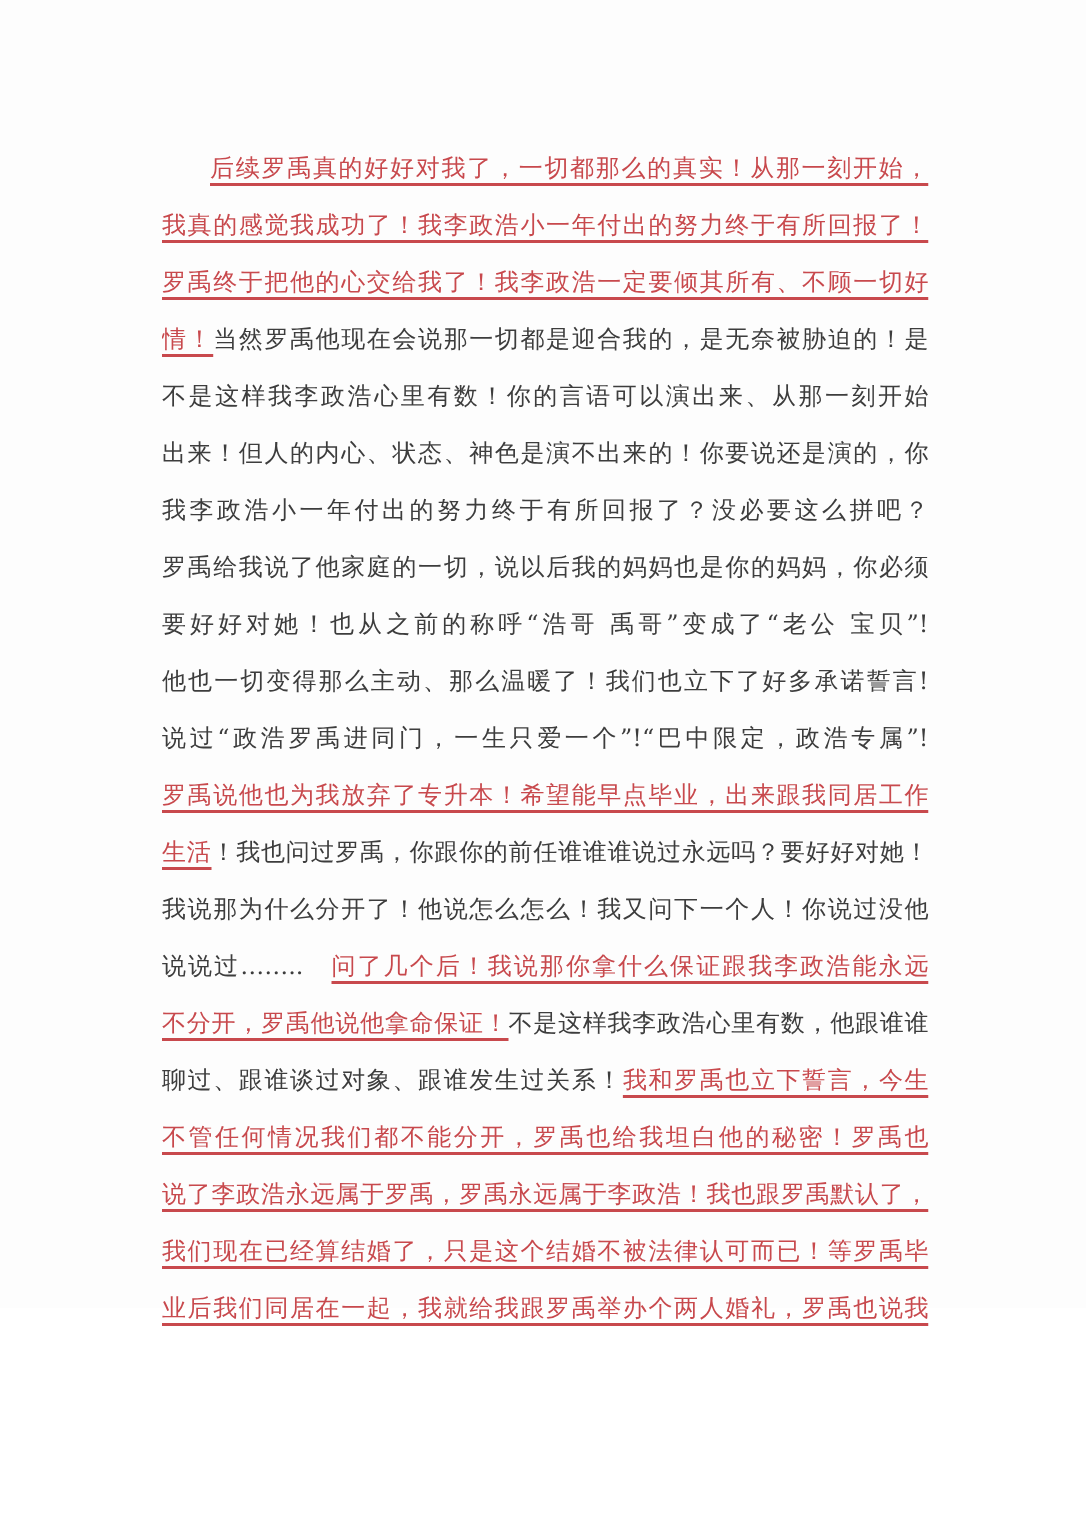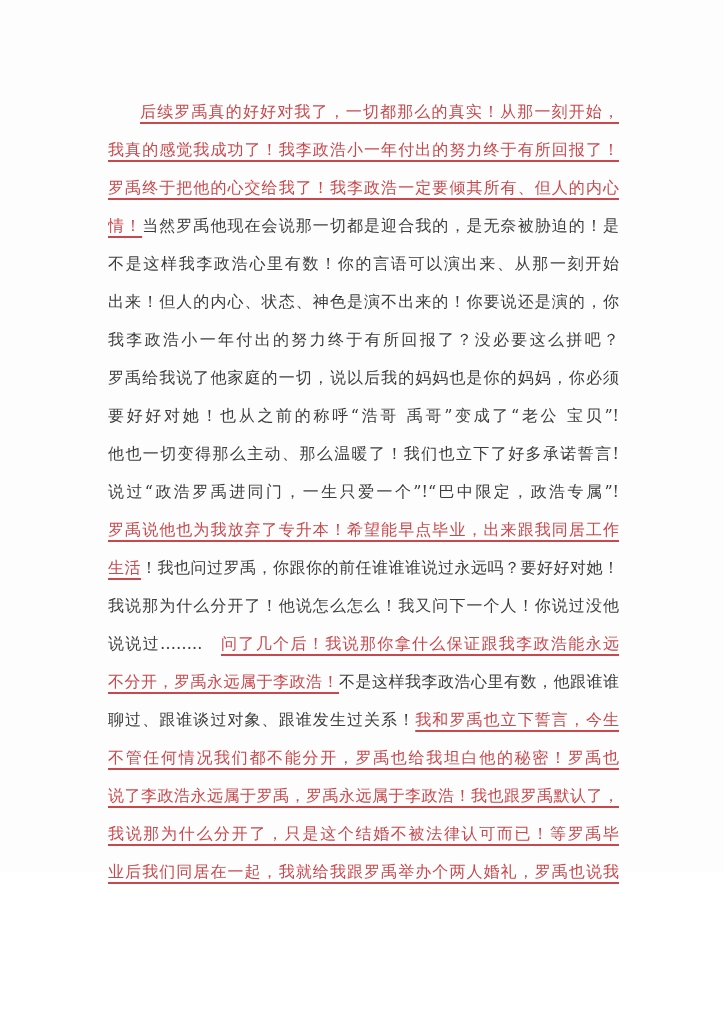--- a/index.html
+++ b/index.html
@@ -35,33 +35,33 @@
     text-underline-offset: 5px;
   }
 </style>
 </head>
 <body>
 
 <div class="page">
   <div class="content">
       <div class="line indent"><span class="seg-red">后续罗禹真的好好对我了，一切都那么的真实！从那一刻开始，</span></div>
       <div class="line"><span class="seg-red">我真的感觉我成功了！我李政浩小一年付出的努力终于有所回报了！</span></div>
-      <div class="line"><span class="seg-red">罗禹终于把他的心交给我了！我李政浩一定要倾其所有、但人的内心</span></div>
+      <div class="line"><span class="seg-red">罗禹终于把他的心交给我了！我李政浩一定要倾其所有、不顾一切好</span></div>
       <div class="line"><span class="seg-red">情！</span><span class="seg-black">当然罗禹他现在会说那一切都是迎合我的，是无奈被胁迫的！是</span></div>
       <div class="line"><span class="seg-black">不是这样我李政浩心里有数！你的言语可以演出来、从那一刻开始</span></div>
       <div class="line"><span class="seg-black">出来！但人的内心、状态、神色是演不出来的！你要说还是演的，你</span></div>
       <div class="line"><span class="seg-black">我李政浩小一年付出的努力终于有所回报了？没必要这么拼吧？</span></div>
       <div class="line"><span class="seg-black">罗禹给我说了他家庭的一切，说以后我的妈妈也是你的妈妈，你必须</span></div>
       <div class="line"><span class="seg-black">要好好对她！也从之前的称呼“浩哥 禹哥”变成了“老公 宝贝”!</span></div>
       <div class="line"><span class="seg-black">他也一切变得那么主动、那么温暖了！我们也立下了好多承诺誓言!</span></div>
       <div class="line"><span class="seg-black">说过“政浩罗禹进同门，一生只爱一个”!“巴中限定，政浩专属”!</span></div>
       <div class="line"><span class="seg-red">罗禹说他也为我放弃了专升本！希望能早点毕业，出来跟我同居工作</span></div>
       <div class="line"><span class="seg-red">生活</span><span class="seg-black">！我也问过罗禹，你跟你的前任谁谁谁说过永远吗？要好好对她！</span></div>
       <div class="line"><span class="seg-black">我说那为什么分开了！他说怎么怎么！我又问下一个人！你说过没他</span></div>
       <div class="line"><span class="seg-black">说说过……..　</span><span class="seg-red">问了几个后！我说那你拿什么保证跟我李政浩能永远</span></div>
-      <div class="line"><span class="seg-red">不分开，罗禹永远属于李政浩！</span><span class="seg-black">不是这样我李政浩心里有数，他跟谁谁</span></div>
+      <div class="line"><span class="seg-red">不分开，罗禹他说他拿命保证！</span><span class="seg-black">不是这样我李政浩心里有数，他跟谁谁</span></div>
       <div class="line"><span class="seg-black">聊过、跟谁谈过对象、跟谁发生过关系！</span><span class="seg-red">我和罗禹也立下誓言，今生</span></div>
       <div class="line"><span class="seg-red">不管任何情况我们都不能分开，罗禹也给我坦白他的秘密！罗禹也</span></div>
       <div class="line"><span class="seg-red">说了李政浩永远属于罗禹，罗禹永远属于李政浩！我也跟罗禹默认了，</span></div>
-      <div class="line"><span class="seg-red">我说那为什么分开了，只是这个结婚不被法律认可而已！等罗禹毕</span></div>
+      <div class="line"><span class="seg-red">我们现在已经算结婚了，只是这个结婚不被法律认可而已！等罗禹毕</span></div>
       <div class="line"><span class="seg-red">业后我们同居在一起，我就给我跟罗禹举办个两人婚礼，罗禹也说我</span></div>
     </div>
 </div>
 
 </body></html>

